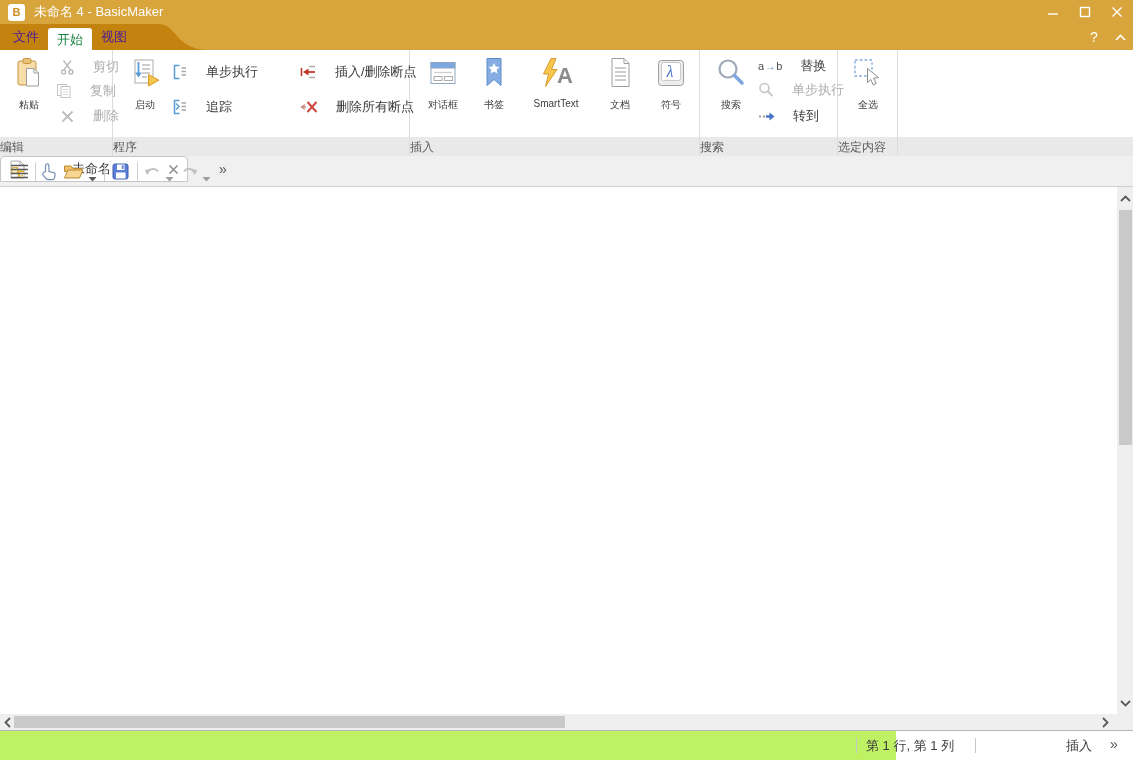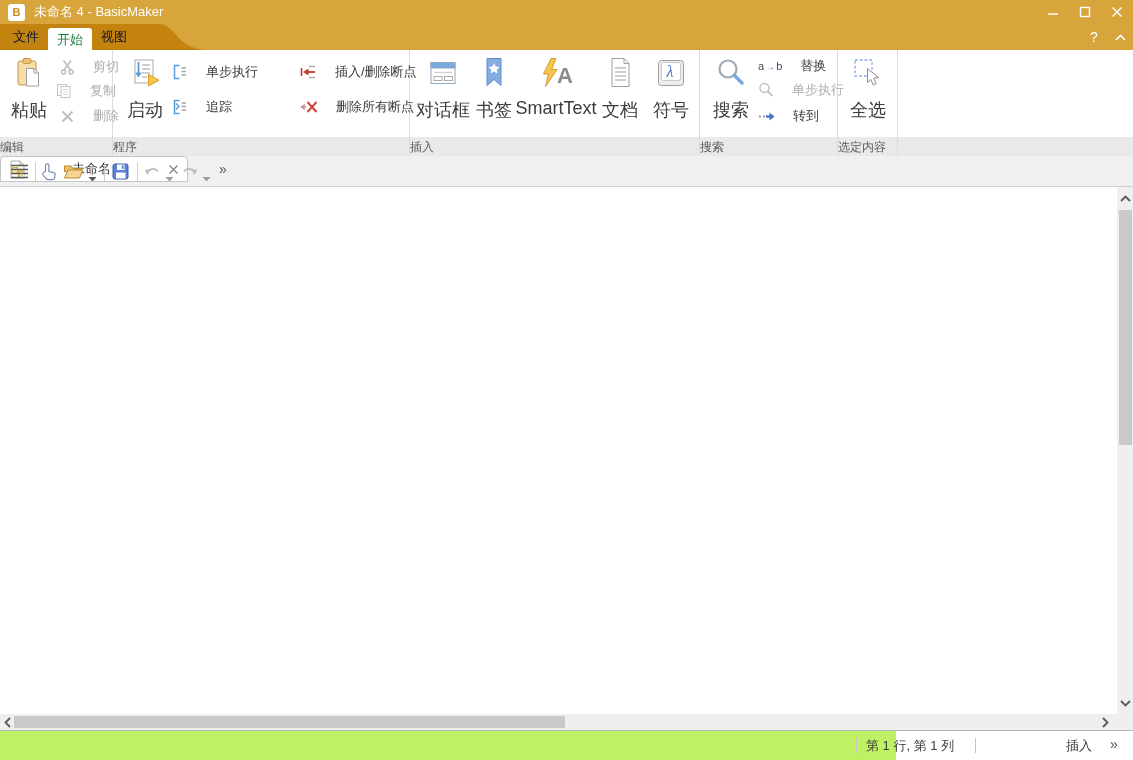--- a/index.html
+++ b/index.html
@@ -15,34 +15,34 @@
              font-size:11px; font-weight:bold; color:#C98E1B; }
   .wintitle { color:#fff; font-size:13px; margin-left:9px; }
   .wincontrols { margin-left:auto; display:flex; height:24px; }
   .winbtn { width:32px; height:24px; display:flex; align-items:center; justify-content:center; cursor:default; }
 
   
   .tabrow { left:0; top:24px; width:1133px; height:26px; background:#D8A53C; }
   .tabband { left:0; top:0; width:158px; height:26px; background:#C4830F; }
   .tabband-curve { left:158px; top:0; }
   .rtab { top:0; height:26px; display:flex; align-items:center; justify-content:center;
-          font-size:13px; color:#0f172a; cursor:default; }
+          font-size:13px; color:#4c1d95; cursor:default; }
   .rtab.active { background:#fff; color:#15803d; border-radius:3px 3px 0 0; top:4px; height:24px; }
   .ribbon-help { top:3px; color:#fff; font-size:14px; width:20px; height:20px;
                  display:flex; align-items:center; justify-content:center; }
 
   
   .ribbon { left:0; top:50px; width:1133px; height:106px; background:#fff; border-bottom:1px solid #D5D5D5; }
   .labelband { left:0; bottom:0; width:1133px; height:18px; background:#E9E9E9; }
   .rgroup { top:0; height:106px; border-right:1px solid #DCDCDC; }
   .rgroup-label { position:absolute; left:0; right:0; bottom:0; height:18px; background:#E9E9E9;
                   text-align:left; font-size:12px; color:#5A5A5A; line-height:18px; }
   .bigbtn { top:2px; height:84px; display:flex; flex-direction:column; align-items:center;
             justify-content:flex-start; gap:9px; padding-top:5px; cursor:default; }
-  .bigbtn .blabel { font-size:18px; color:#3B3B3B; white-space:nowrap; }
+  .bigbtn .blabel { font-size:10px; color:#3B3B3B; white-space:nowrap; }
   .smallrow { height:20px; display:flex; align-items:center; gap:18px; font-size:13px;
               color:#3B3B3B; white-space:nowrap; cursor:default; }
   .smallrow.disabled { color:#ADADAD; }
   .replace-glyph { font-size:11px; color:#4d4d4d; display:flex; align-items:center; }
   .replace-glyph .arr { color:#4472C4; font-size:10px; margin:0 1px; }
 
   
   .toolstrip { left:0; top:156px; width:1133px; height:31px; background:#F0F0F0;
                border-bottom:1px solid #CFCFCF; }
   .tsep { top:6px; width:1px; height:19px; background:#CFCFCF; }

